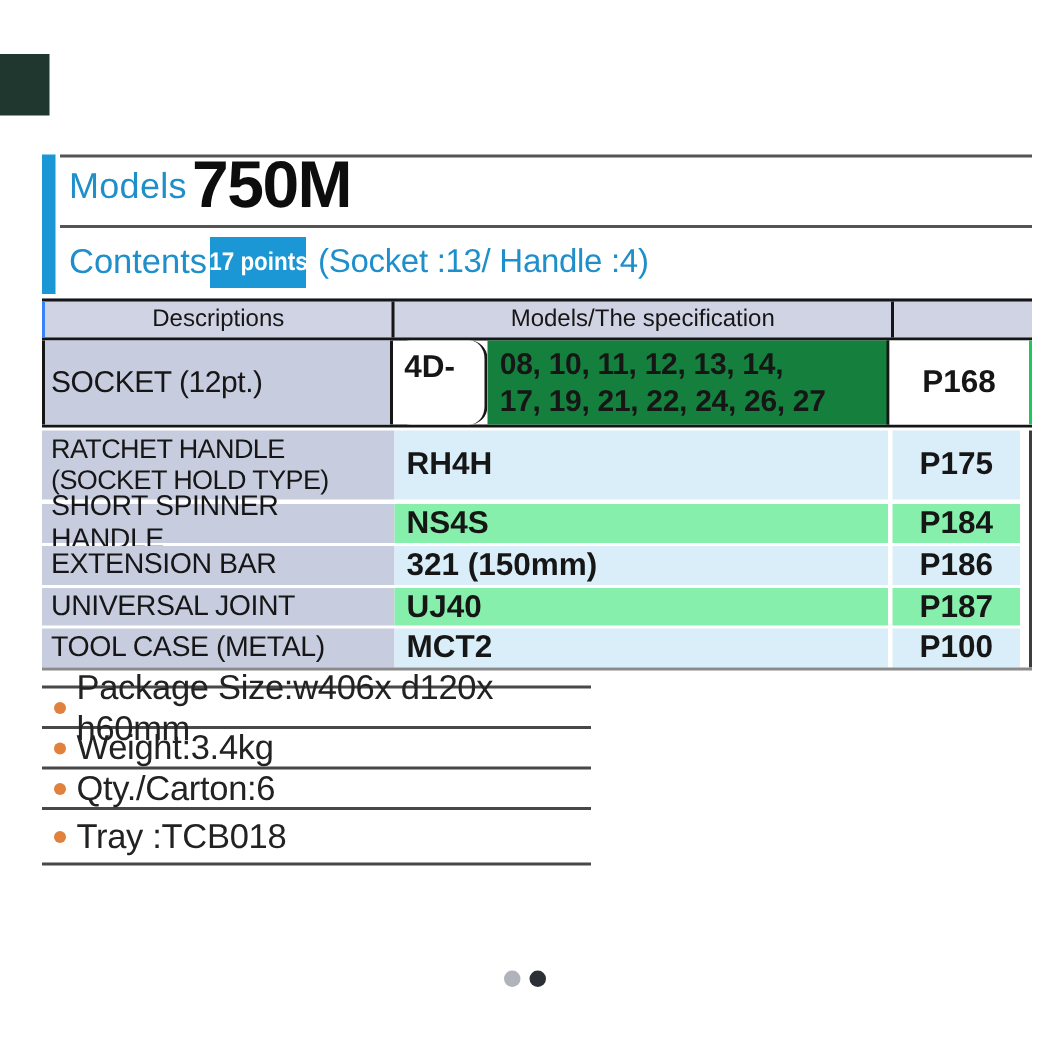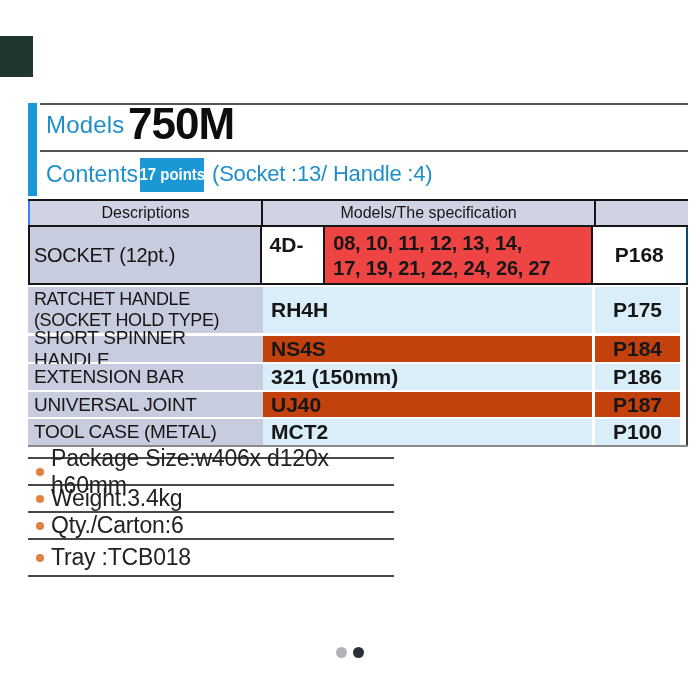--- a/index.html
+++ b/index.html
@@ -30,36 +30,36 @@
   .hc-desc{width:235px;border-left:2px solid #3b82f6;border-right:2px solid #161616;}
   .hc-model{width:333px;border-right:2px solid #161616;}
   .hc-refer{width:90px;border-right:2px solid #161616;}
 
   .row-socket{position:absolute;left:0;top:28px;width:660px;height:58px;box-sizing:border-box;
               border-bottom:2px solid #161616;display:flex;}
   .row-socket .cell{box-sizing:border-box;height:100%;}
   .rs-desc{width:235px;background:#c8ccdf;border-left:2px solid #161616;border-right:2px solid #161616;
            display:flex;align-items:center;padding-left:4px;font-size:20px;letter-spacing:-.3px;}
   .rs-prefix{width:64px;background:#fff;border-right:2px solid #161616;font-size:21px;font-weight:bold;
-             padding:6px 0 0 8px;}
-  .rs-nums{width:269px;background:#ef4444;border-right:2px solid #161616;font-size:20px;font-weight:bold;
+             padding:6px 0 0 8px;border-radius:12px;}
+  .rs-nums{width:269px;background:#15803d;border-right:2px solid #161616;font-size:20px;font-weight:bold;
            padding:4px 0 0 8px;line-height:25px;letter-spacing:-.2px;white-space:nowrap;}
-  .rs-refer{width:96px;background:#fff;border-right:2px solid #0c4a6e;display:flex;align-items:center;
+  .rs-refer{width:96px;background:#fff;border-right:2px solid #22c55e;display:flex;align-items:center;
             justify-content:center;font-size:21px;font-weight:bold;}
 
   .trow{position:absolute;left:0;width:660px;display:flex;}
   .trow .dcell{width:235px;background:#c8ccdf;display:flex;flex-direction:column;justify-content:center;
                padding-left:6px;box-sizing:border-box;font-size:19px;letter-spacing:-.3px;}
   .trow .dcell.two{font-size:18px;line-height:21px;letter-spacing:-.4px;}
   .trow .mcell{margin-left:0;width:329px;display:flex;align-items:center;padding-left:8px;
                box-sizing:border-box;font-size:21px;font-weight:bold;}
   .trow .rcell{margin-left:3px;width:85px;display:flex;align-items:center;justify-content:center;
                font-size:21px;font-weight:bold;}
   .bg-blue{background:#d9eef8;}
-  .bg-white{background:#c2410c;}
+  .bg-white{background:#86efac;}
   .t-rightborder{position:absolute;left:658px;top:88px;width:2px;height:158px;background:#3d3d3d;}
   .t-bottomline{position:absolute;left:0;top:246px;width:660px;height:2px;background:#8a8a8a;}
 
   
   .spec-list{left:28px;top:457px;width:366px;}
   .spec-item{height:27px;border-top:2px solid #484848;box-sizing:border-box;
              display:flex;align-items:center;font-size:23px;color:#222;letter-spacing:-.2px;}
   .spec-item:last-child{border-bottom:2px solid #484848;height:39px;}
   .bullet{width:8px;height:8px;border-radius:50%;margin:0 7px 0 8px;flex:0 0 8px;}
 

